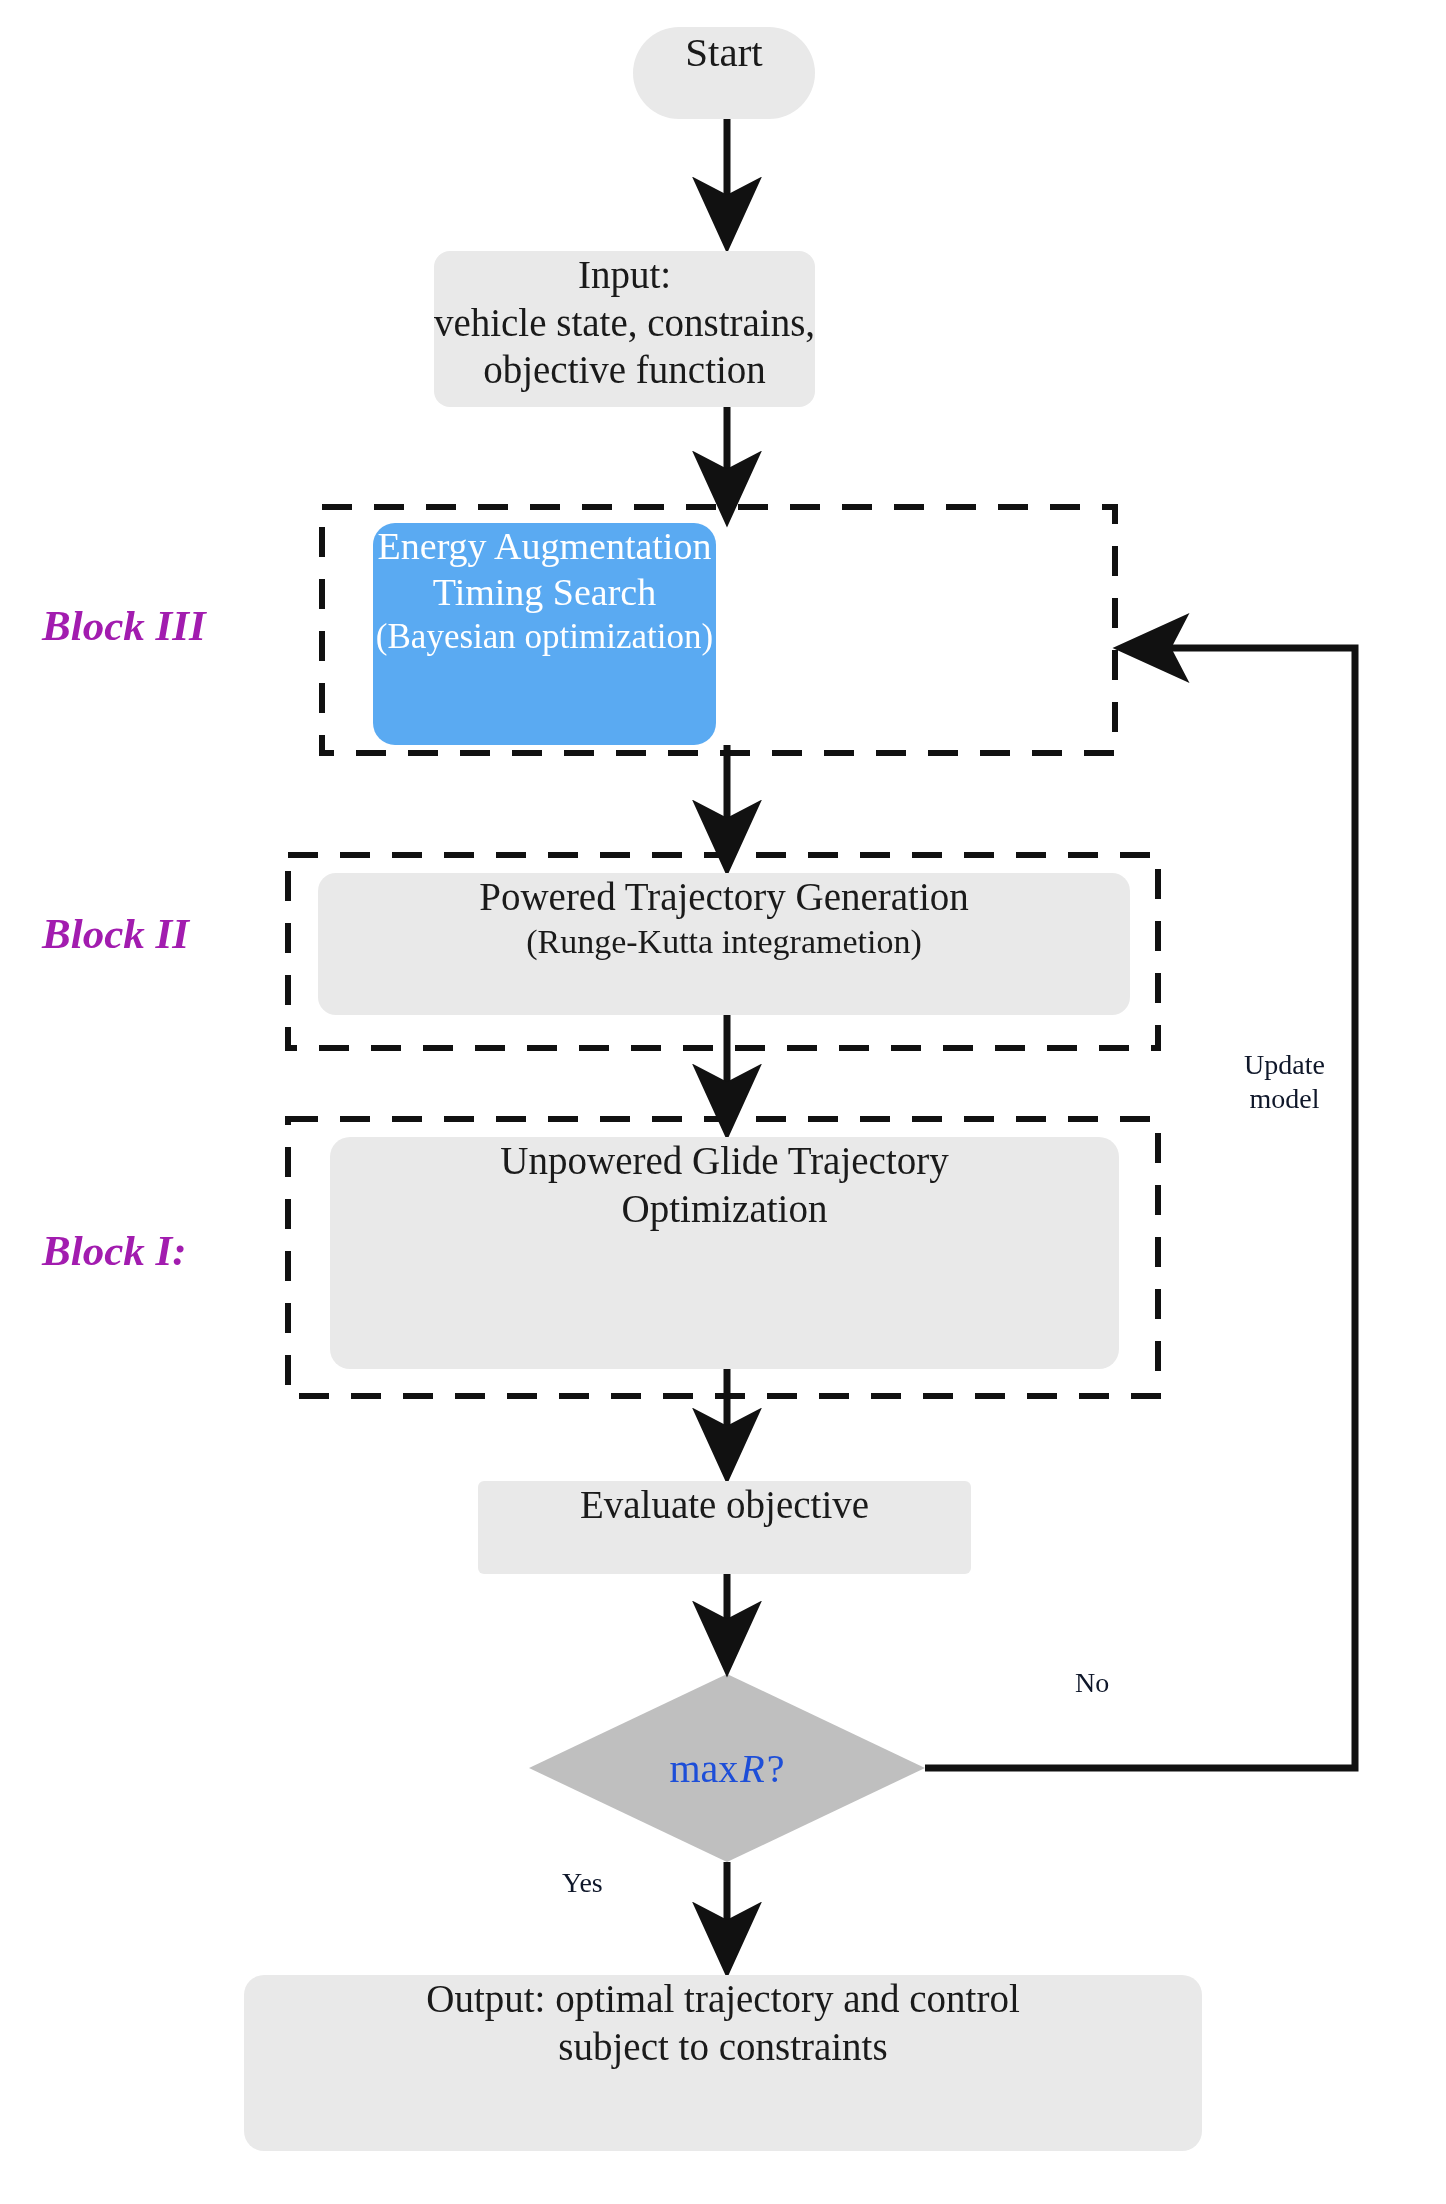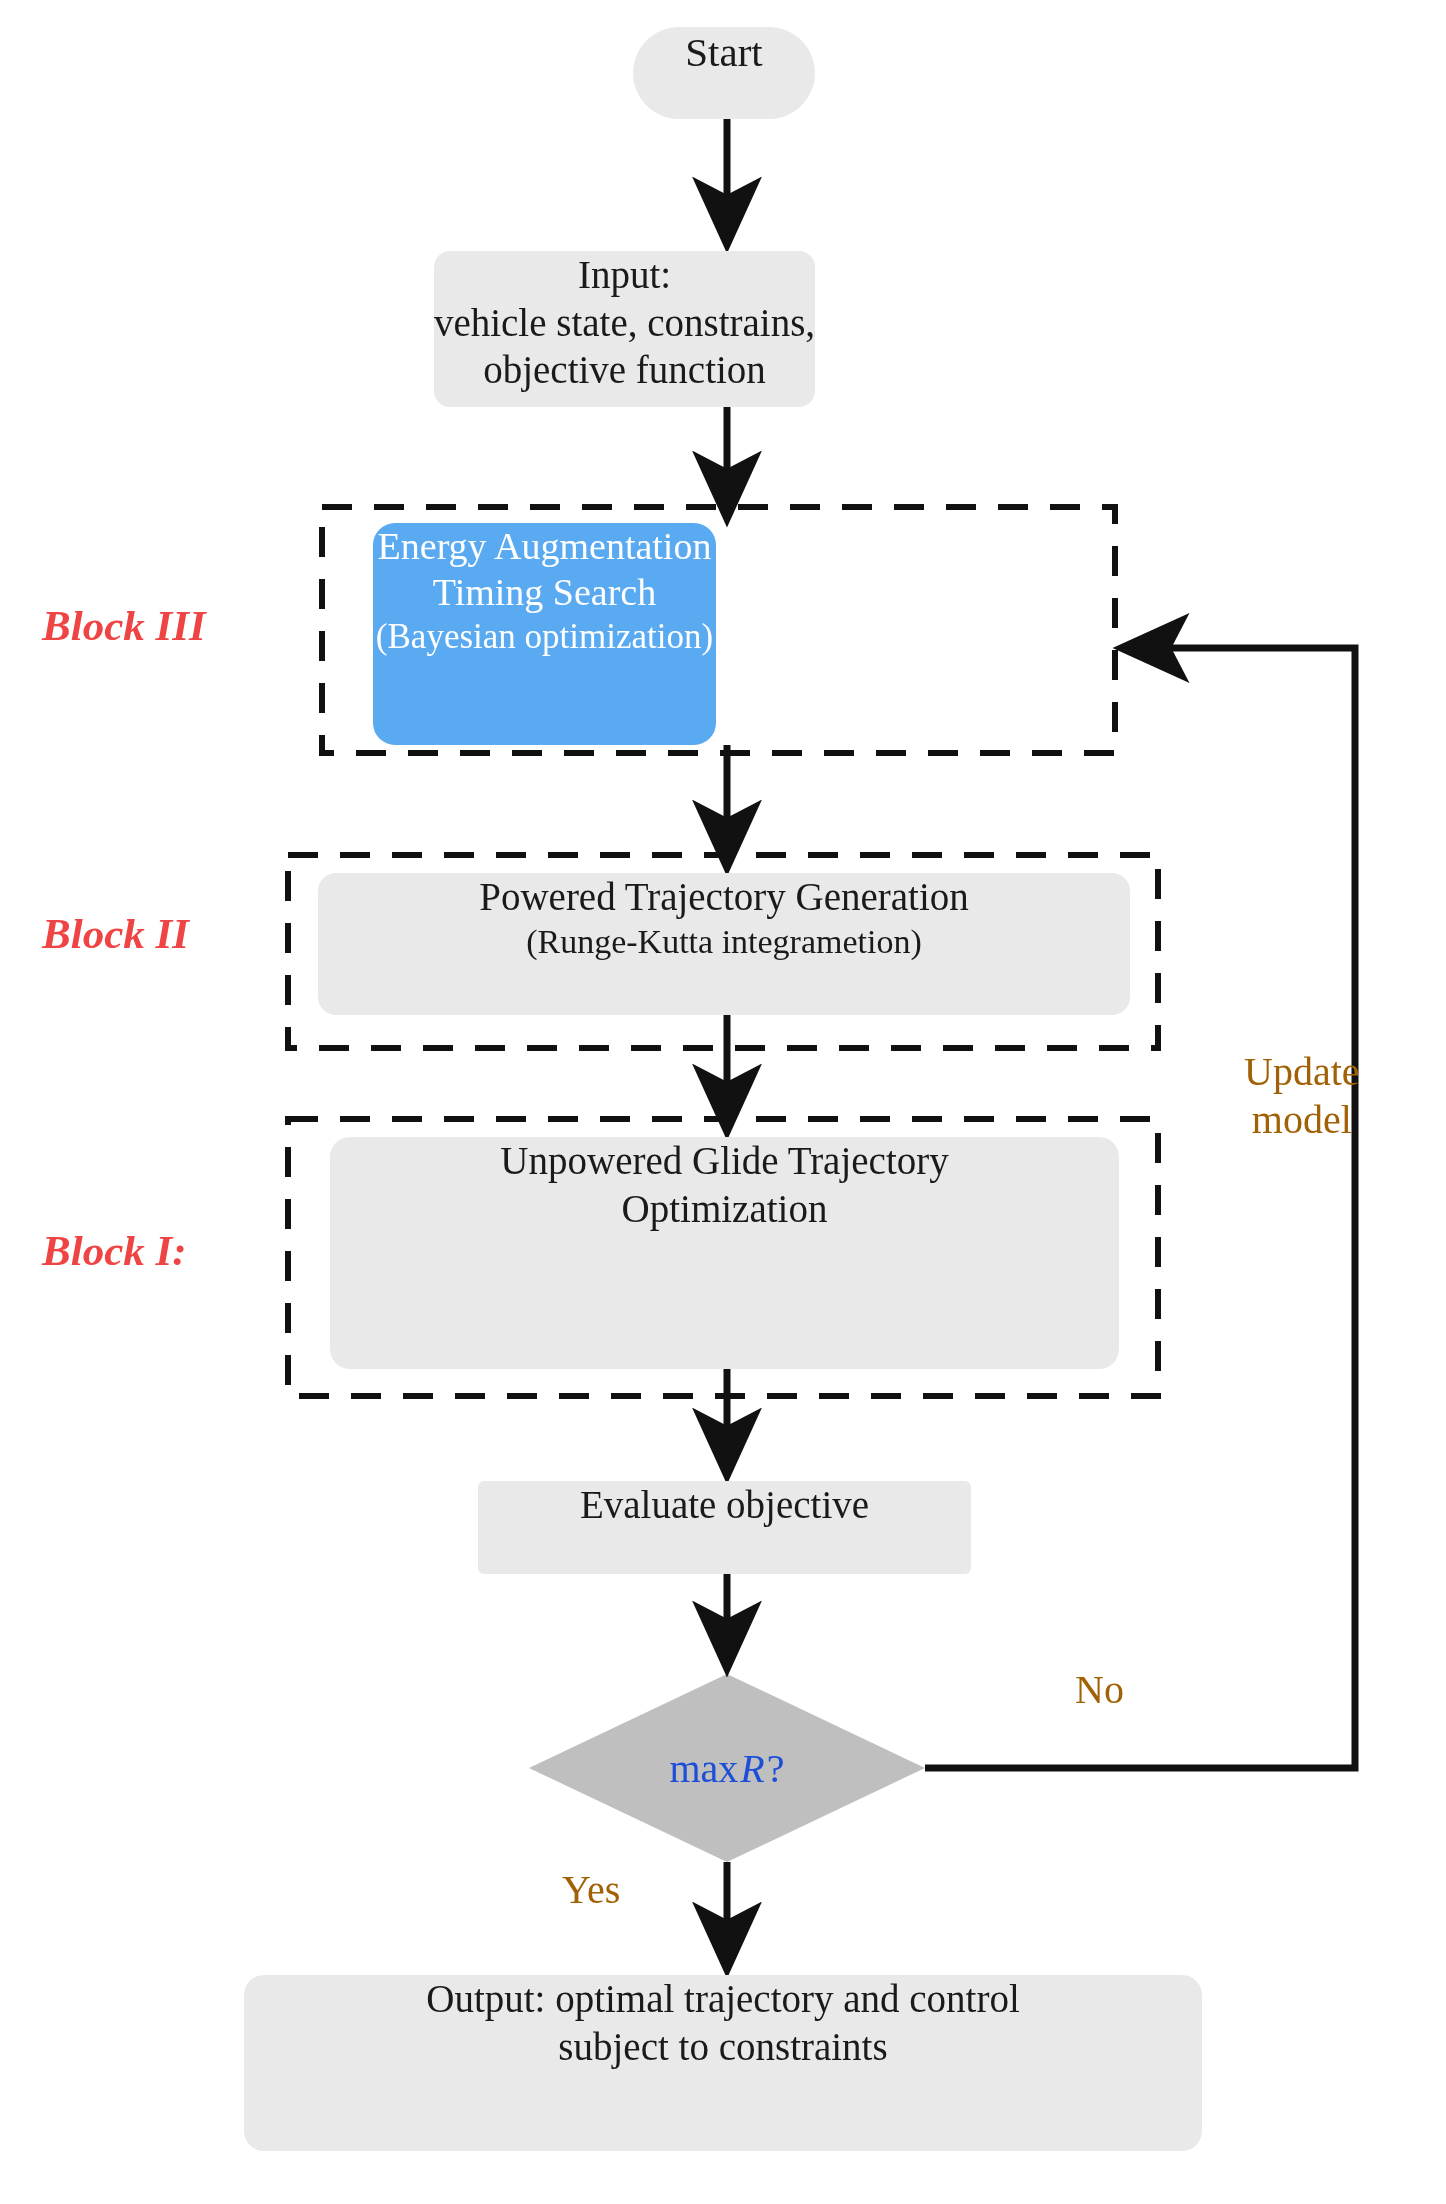--- a/index.html
+++ b/index.html
@@ -109,32 +109,32 @@
     color: #1d4ed8;
   }
   #node-decision .diamond-label i { font-style: italic; padding: 0 2px; }
 
   
   .block-label {
     position: absolute;
     font-style: italic;
     font-weight: bold;
     font-size: 43px;
-    color: #ef4444;
+    color: #a21caf;
     white-space: nowrap;
   }
   #label-block3 { left: 42px; top: 601px; }
   #label-block2 { left: 42px; top: 909px; }
   #label-block1 { left: 42px; top: 1226px; }
 
   
   .edge-label {
     position: absolute;
-    font-size: 40px;
-    color: #a16207;
+    font-size: 28px;
+    color: #0f172a;
     white-space: nowrap;
     text-align: center;
     line-height: 1.2;
   }
   #label-update { left: 1244px; top: 1048px; }
   #label-no { left: 1075px; top: 1666px; }
   #label-yes { left: 562px; top: 1866px; }
 </style>
 </head>
 <body>

